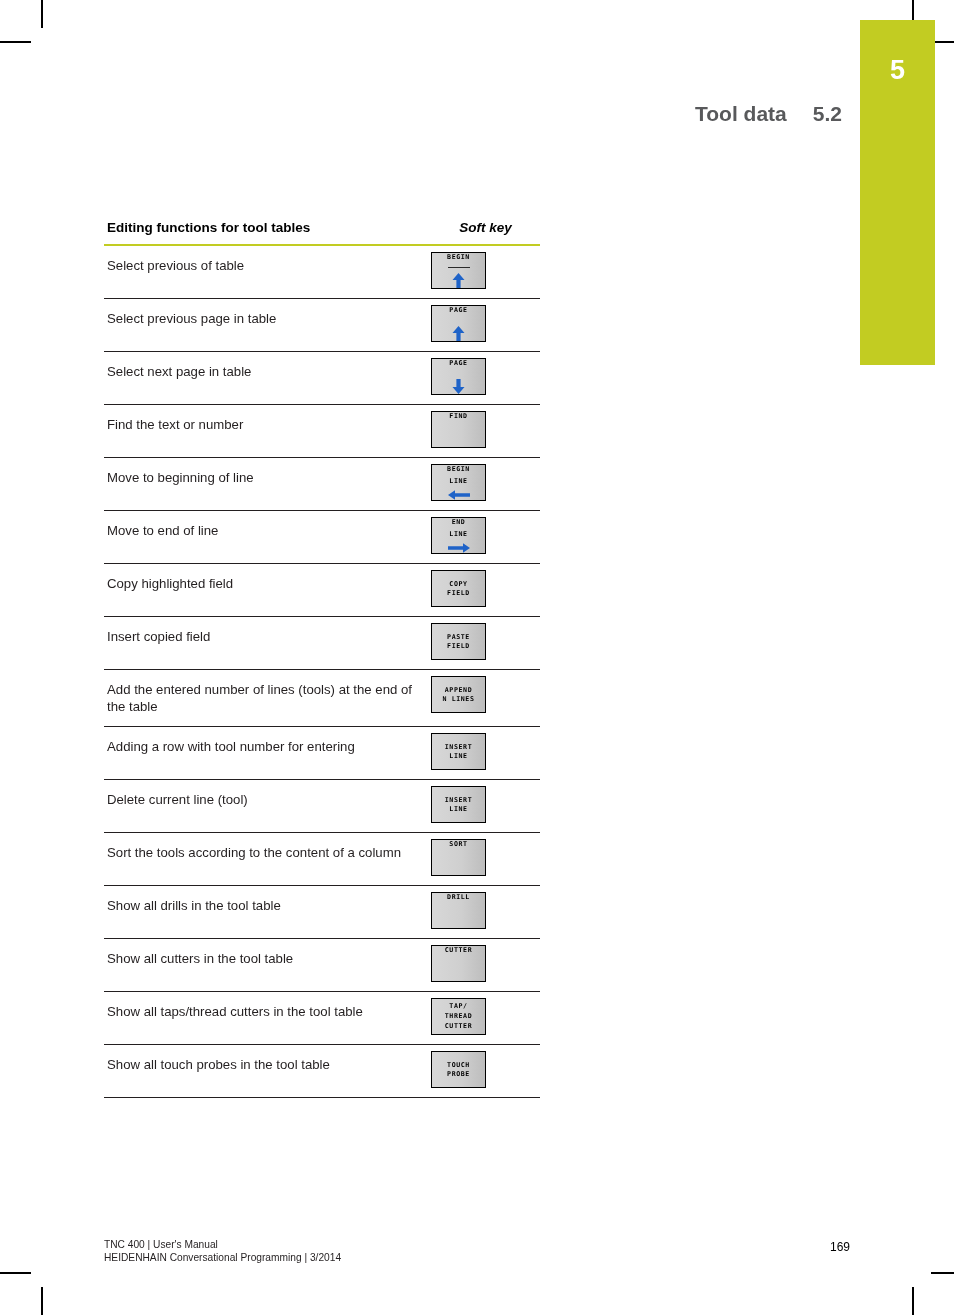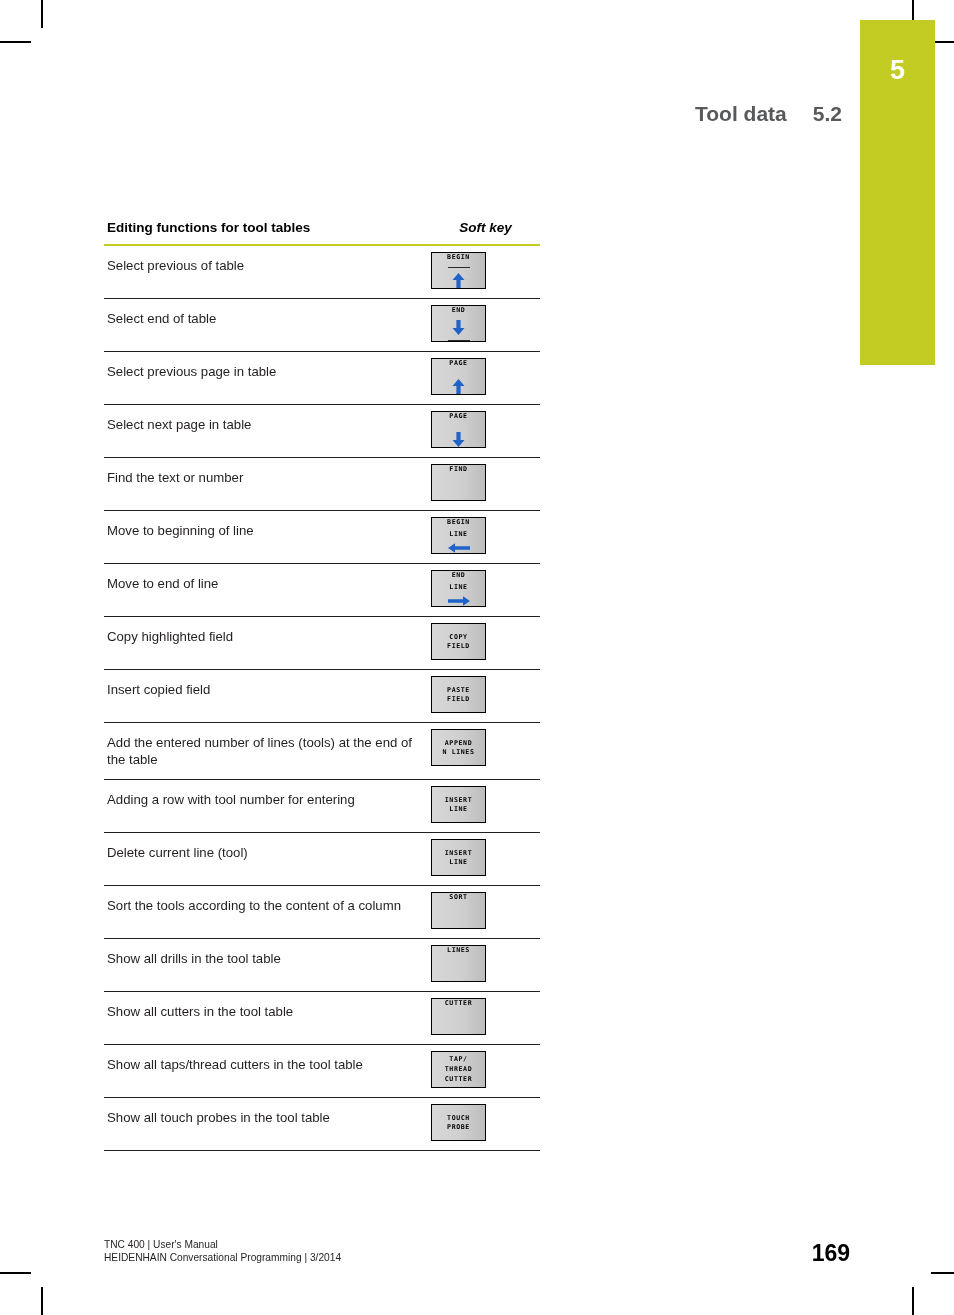--- a/index.html
+++ b/index.html
@@ -126,43 +126,43 @@
   }
   .sk-line {
     font-family: "DejaVu Sans Mono", monospace;
     font-size: 6.6px;
     font-weight: bold;
     letter-spacing: 0.6px;
     color: #000;
     line-height: 9px;
     white-space: nowrap;
   }
-  .sk-inner.two-spaced { justify-content: flex-end; padding: 8px 0; }
+  .sk-inner.two-spaced { justify-content: center; padding: 2px 0; }
   .sk-inner.three { justify-content: center; gap: 1px; }
 
   
   .sk-arrow { display: block; line-height: 0; margin-top: 1px; }
   .sk-rule-top { display: block; width: 22px; height: 1.4px; background: #2a2a2a; margin: 1px auto 0; }
   .sk-rule-bot { display: block; width: 22px; height: 1.4px; background: #2a2a2a; margin: 0 auto 0; }
 
   
   .footer-text {
     position: absolute;
     left: 104px;
     top: 1238px;
     font-size: 10.2px;
     line-height: 13.4px;
     color: #231f20;
   }
   .page-number {
     position: absolute;
     right: 104px;
     top: 1240px;
-    font-size: 23px;
-    font-weight: bold;
+    font-size: 12px;
+    font-weight: normal;
     color: #000;
     text-align: right;
   }
 </style>
 </head>
 <body>
 
 <div class="crop crop-tl-v"></div>
 <div class="crop crop-tl-h"></div>
 <div class="crop crop-tr-v"></div>
@@ -200,34 +200,20 @@
                 <span class="sk-line">BEGIN</span>
                 <span class="sk-rule-top"></span>
                 <span class="sk-arrow"><svg width="13" height="15" viewBox="0 0 13 15" aria-hidden="true">
                     <polygon points="6.5,0 12.5,7 8.6,7 8.6,15 4.4,15 4.4,7 0.5,7" fill="#1f63c8"></polygon>
                   </svg></span>
               </span>
             </span>
           </td>
         </tr>
         <tr>
-          <td class="desc">Select end of table</td>
-          <td class="keycell">
-            <span class="softkey">
-              <span class="sk-inner">
-                <span class="sk-line">END</span>
-                <span class="sk-arrow"><svg width="13" height="15" viewBox="0 0 13 15" aria-hidden="true">
-                    <polygon points="6.5,15 12.5,8 8.6,8 8.6,0 4.4,0 4.4,8 0.5,8" fill="#1f63c8"></polygon>
-                  </svg></span>
-                <span class="sk-rule-bot"></span>
-              </span>
-            </span>
-          </td>
-        </tr>
-        <tr>
           <td class="desc">Select previous page in table</td>
           <td class="keycell">
             <span class="softkey">
               <span class="sk-inner">
                 <span class="sk-line">PAGE</span>
                 <span class="sk-arrow"><svg width="13" height="15" viewBox="0 0 13 15" aria-hidden="true">
                     <polygon points="6.5,0 12.5,7 8.6,7 8.6,15 4.4,15 4.4,7 0.5,7" fill="#1f63c8"></polygon>
                   </svg></span>
               </span>
             </span>
@@ -347,21 +333,21 @@
                 <span class="sk-line">SORT</span>
               </span>
             </span>
           </td>
         </tr>
         <tr>
           <td class="desc">Show all drills in the tool table</td>
           <td class="keycell">
             <span class="softkey">
               <span class="sk-inner">
-                <span class="sk-line">LINES</span>
+                <span class="sk-line">DRILL</span>
               </span>
             </span>
           </td>
         </tr>
         <tr>
           <td class="desc">Show all cutters in the tool table</td>
           <td class="keycell">
             <span class="softkey">
               <span class="sk-inner">
                 <span class="sk-line">CUTTER</span>

